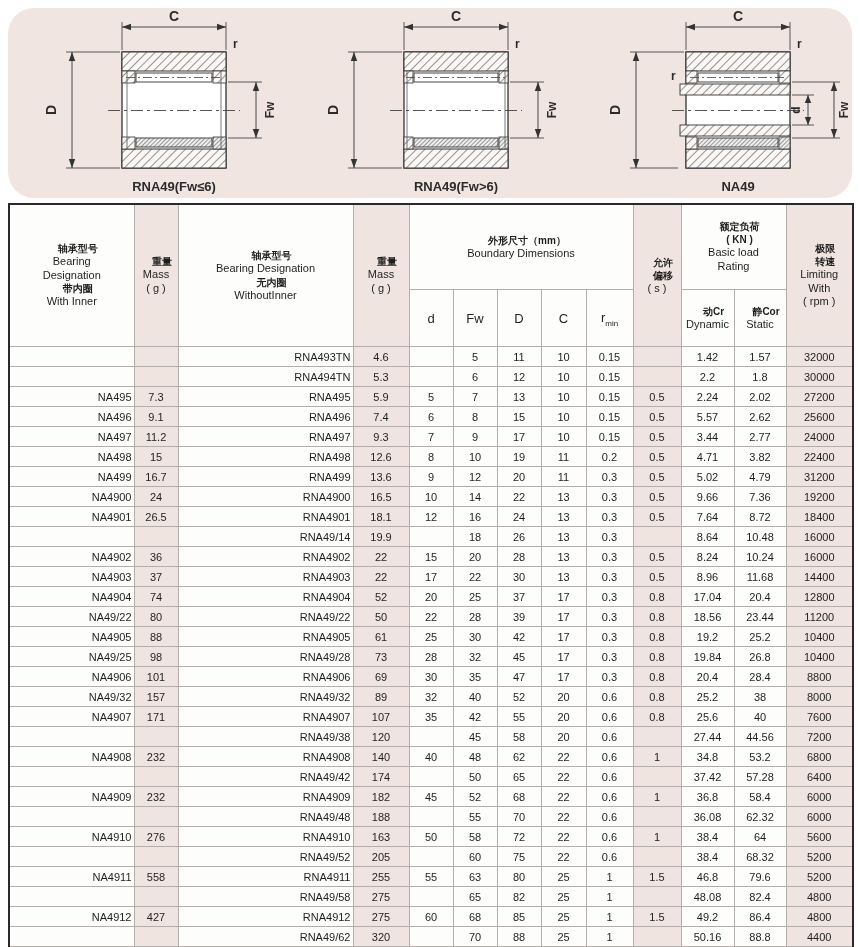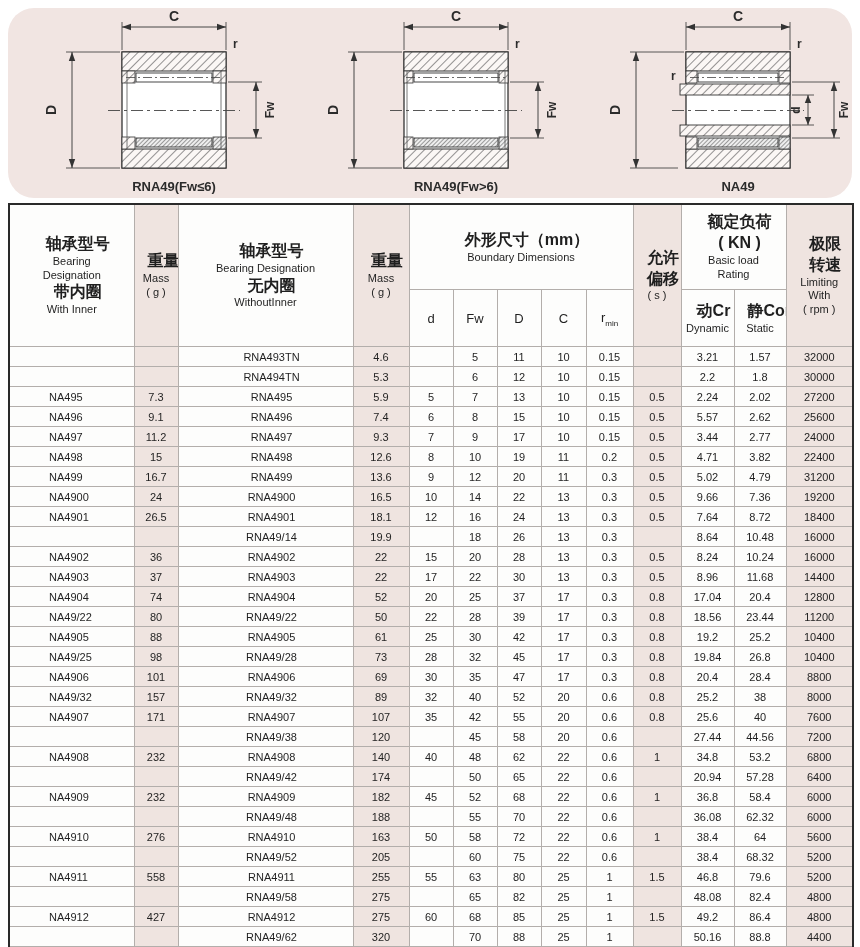--- a/index.html
+++ b/index.html
@@ -35,27 +35,27 @@
     border:2px solid #2a2a2a;
     background:#fdfdfc;
   }
   th,td{border:1px solid #b3aeab;overflow:hidden;white-space:nowrap;}
   td{
     font-size:11px;
     height:19px;
     text-align:center;
     padding:0 2px;
   }
-  td.name-col{text-align:left;padding-left:39px;}
-  td.name-col2{text-align:center;padding-left:14px;}
+  td.name-col{text-align:right;padding-left:39px;}
+  td.name-col2{text-align:right;padding-left:14px;}
   .shade{background:#efe4e0;}
   thead th{font-weight:normal;vertical-align:middle;text-align:center;padding:2px 1px;}
   thead tr.thr1 th.grp{height:80px;}
   thead tr.thr2 th{height:52px;}
-  .cn{font-size:16px;font-weight:bold;line-height:1.3;display:block;margin-left:12px;}
+  .cn{font-size:10px;font-weight:bold;line-height:1.3;display:block;margin-left:12px;}
   .en{font-size:11px;line-height:1.25;display:block;}
   .sym{font-size:13px;font-weight:normal;}
   sub{font-size:8px;margin-top:16px;}
 </style>
 </head>
 <body>
 
 <div class="panel">
 
   <svg class="fig" width="282" height="186" viewBox="0 0 282 186">
@@ -296,21 +296,21 @@
         <td class="name-col"></td>
         <td class="shade"></td>
         <td class="name-col2">RNA493TN</td>
         <td class="shade">4.6</td>
         <td></td>
         <td>5</td>
         <td>11</td>
         <td>10</td>
         <td>0.15</td>
         <td class="shade"></td>
-        <td>3.21</td>
+        <td>1.42</td>
         <td>1.57</td>
         <td class="shade">32000</td>
       </tr>
       <tr>
         <td class="name-col"></td>
         <td class="shade"></td>
         <td class="name-col2">RNA494TN</td>
         <td class="shade">5.3</td>
         <td></td>
         <td>6</td>
@@ -611,21 +611,21 @@
         <td class="name-col"></td>
         <td class="shade"></td>
         <td class="name-col2">RNA49/42</td>
         <td class="shade">174</td>
         <td></td>
         <td>50</td>
         <td>65</td>
         <td>22</td>
         <td>0.6</td>
         <td class="shade"></td>
-        <td>20.94</td>
+        <td>37.42</td>
         <td>57.28</td>
         <td class="shade">6400</td>
       </tr>
       <tr>
         <td class="name-col">NA4909</td>
         <td class="shade">232</td>
         <td class="name-col2">RNA4909</td>
         <td class="shade">182</td>
         <td>45</td>
         <td>52</td>

